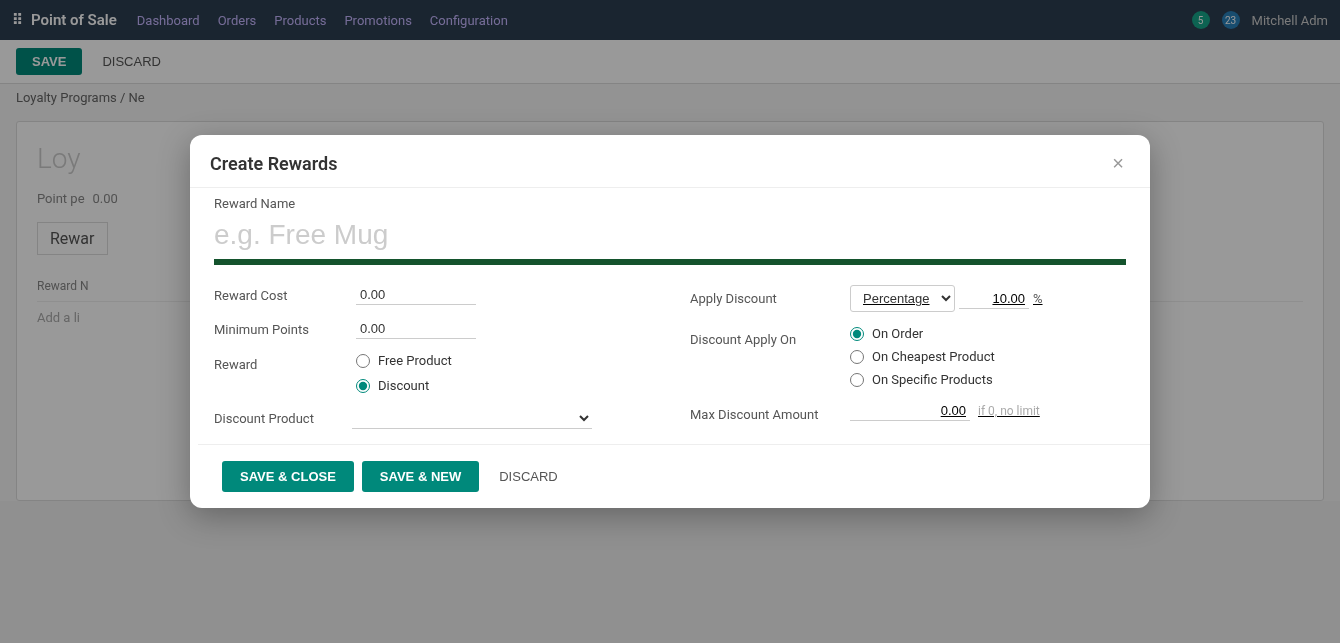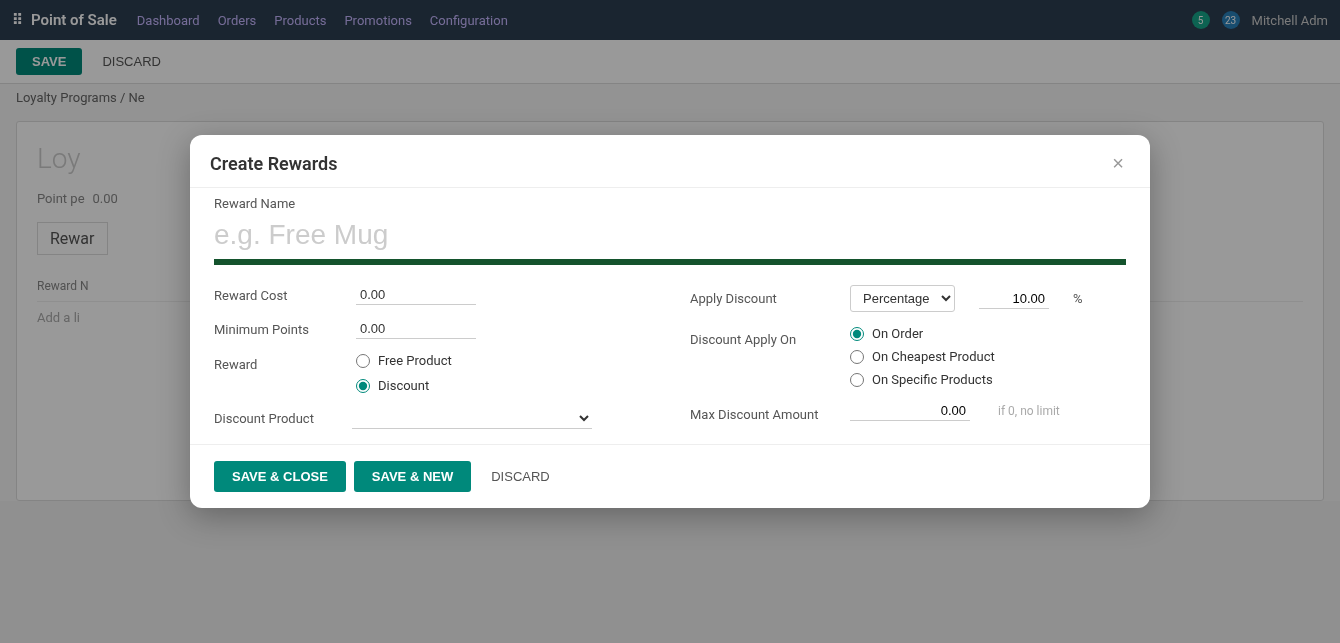--- a/index.html
+++ b/index.html
@@ -297,35 +297,37 @@
       flex-shrink: 0;
     }
     .right-controls {
       display: flex;
       flex-direction: column;
       gap: 8px;
     }
     .right-controls-inline {
       display: flex;
       align-items: center;
-      gap: 24px;
+      gap: 4px;
+      text-decoration: underline;
     }
     .hint-text {
       color: #aaa;
       font-size: 12px;
       margin-left: 4px;
     }
 
     
     .dialog-footer {
       padding: 16px 24px;
       border-top: 1px solid #eee;
       display: flex;
       align-items: center;
       gap: 8px;
+      margin-left: 8px;
     }
     .btn-save-close {
       background: #00897b;
       color: white;
       border: none;
       padding: 8px 18px;
       border-radius: 3px;
       cursor: pointer;
       font-size: 13px;
       font-weight: 600;

